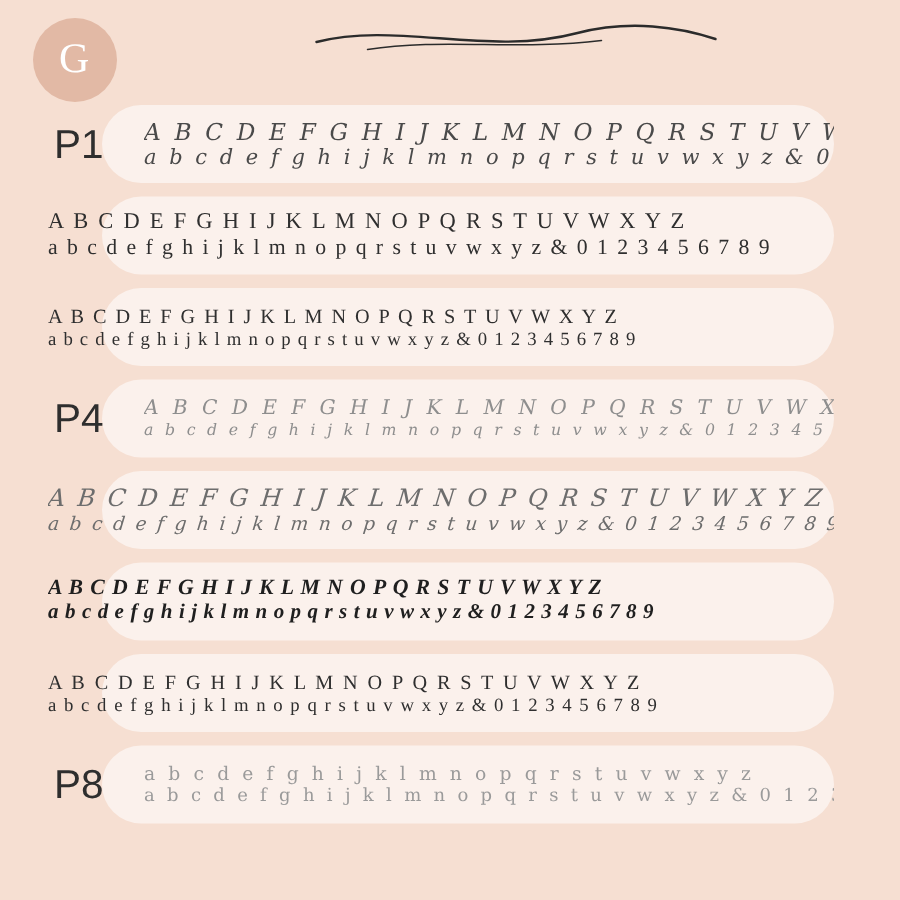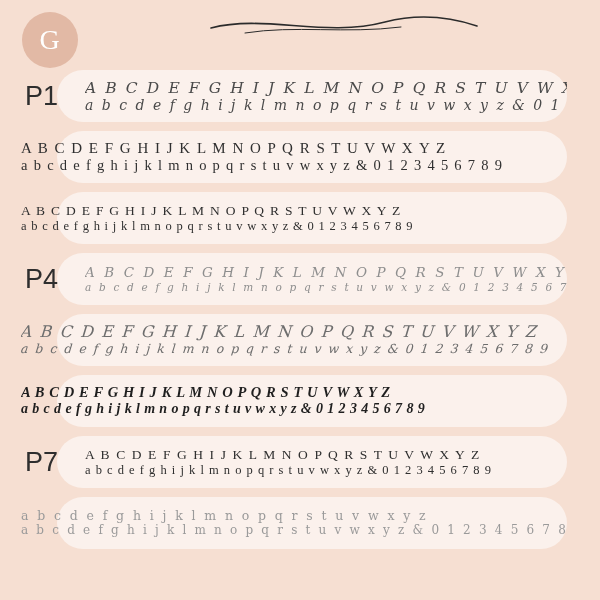--- a/index.html
+++ b/index.html
@@ -55,21 +55,21 @@
     width: 280px;
     height: 24px;
   }
 
   
   .rows {
     position: absolute;
     top: 70px;
     left: 0;
     right: 12px;
-    padding: 0 21px;
+    padding: 0 32px;
     box-sizing: border-box;
   }
   .font-row {
     position: relative;
     height: 52px;
     margin-bottom: 9px;
     display: flex;
     align-items: center;
   }
   .row-pill {
@@ -239,28 +239,28 @@
   <div class="font-row">
     <div class="row-pill"></div>
     <div class="row-sample s-p6">
       <span class="sample-line line-1">A B C D E F G H I J K L M N O P Q R S T U V W X Y Z</span>
       <span class="sample-line line-2">a b c d e f g h i j k l m n o p q r s t u v w x y z  &amp;  0 1 2 3 4 5 6 7 8 9</span>
     </div>
   </div>
 
   <div class="font-row">
     <div class="row-pill"></div>
-    <div class="row-label">P7</div>
     <div class="row-sample s-p7">
       <span class="sample-line line-1">A B C D E F G H I J K L M N O P Q R S T U V W X Y Z</span>
       <span class="sample-line line-2">a b c d e f g h i j k l m n o p q r s t u v w x y z  &amp;  0 1 2 3 4 5 6 7 8 9</span>
     </div>
   </div>
 
   <div class="font-row">
     <div class="row-pill"></div>
+    <div class="row-label">P8</div>
     <div class="row-sample s-p8">
       <span class="sample-line line-1">a b c d e f g h i j k l m n o p q r s t u v w x y z</span>
       <span class="sample-line line-2">a b c d e f g h i j k l m n o p q r s t u v w x y z  &amp;  0 1 2 3 4 5 6 7 8 9</span>
     </div>
   </div>
 
 </div>
 
 </body></html>

